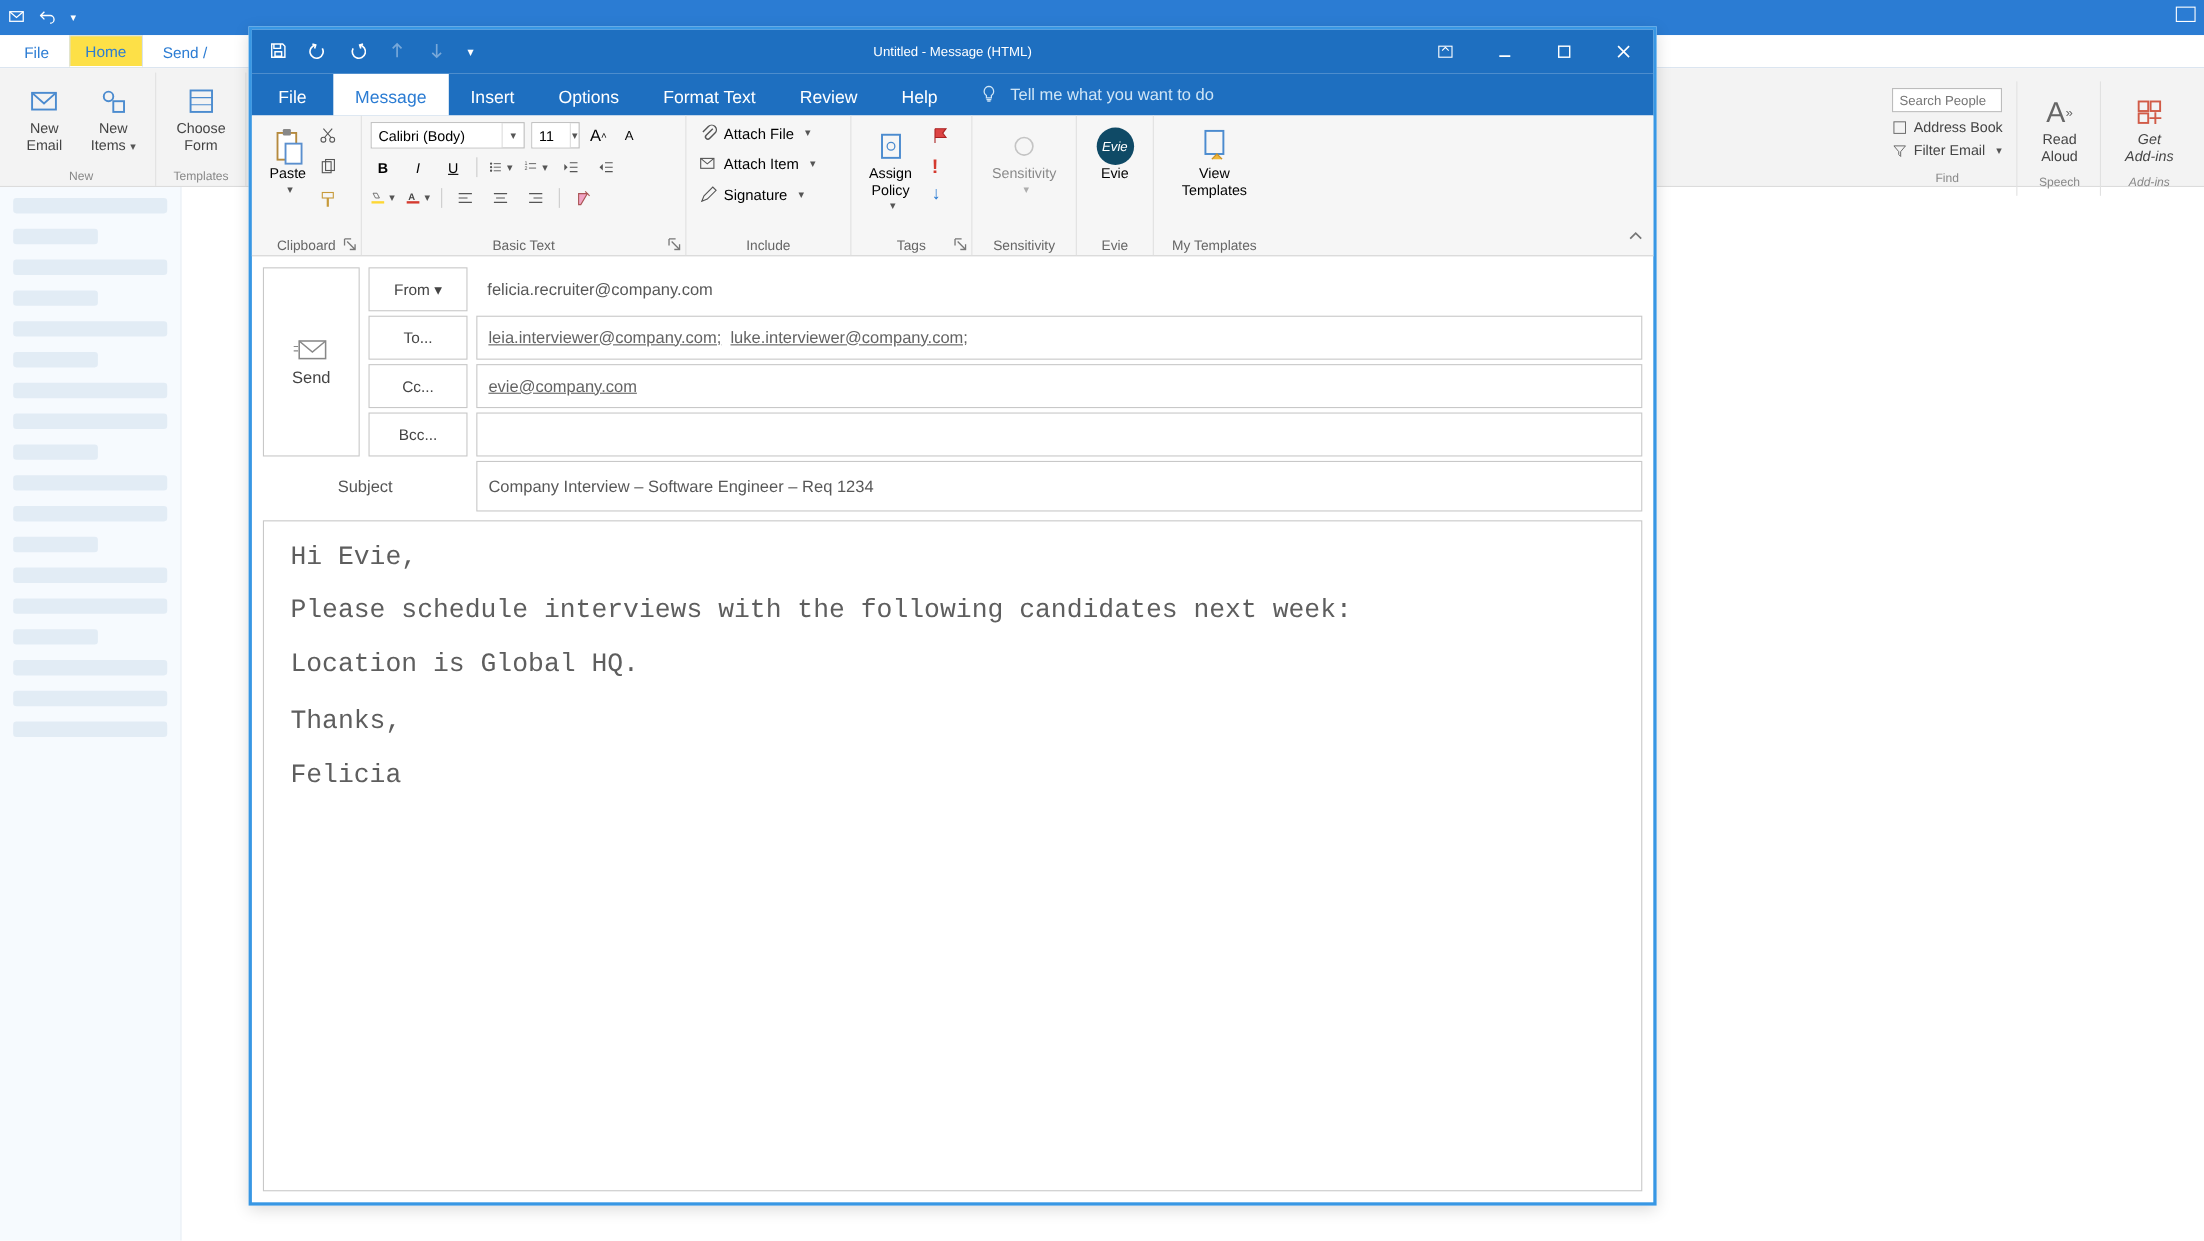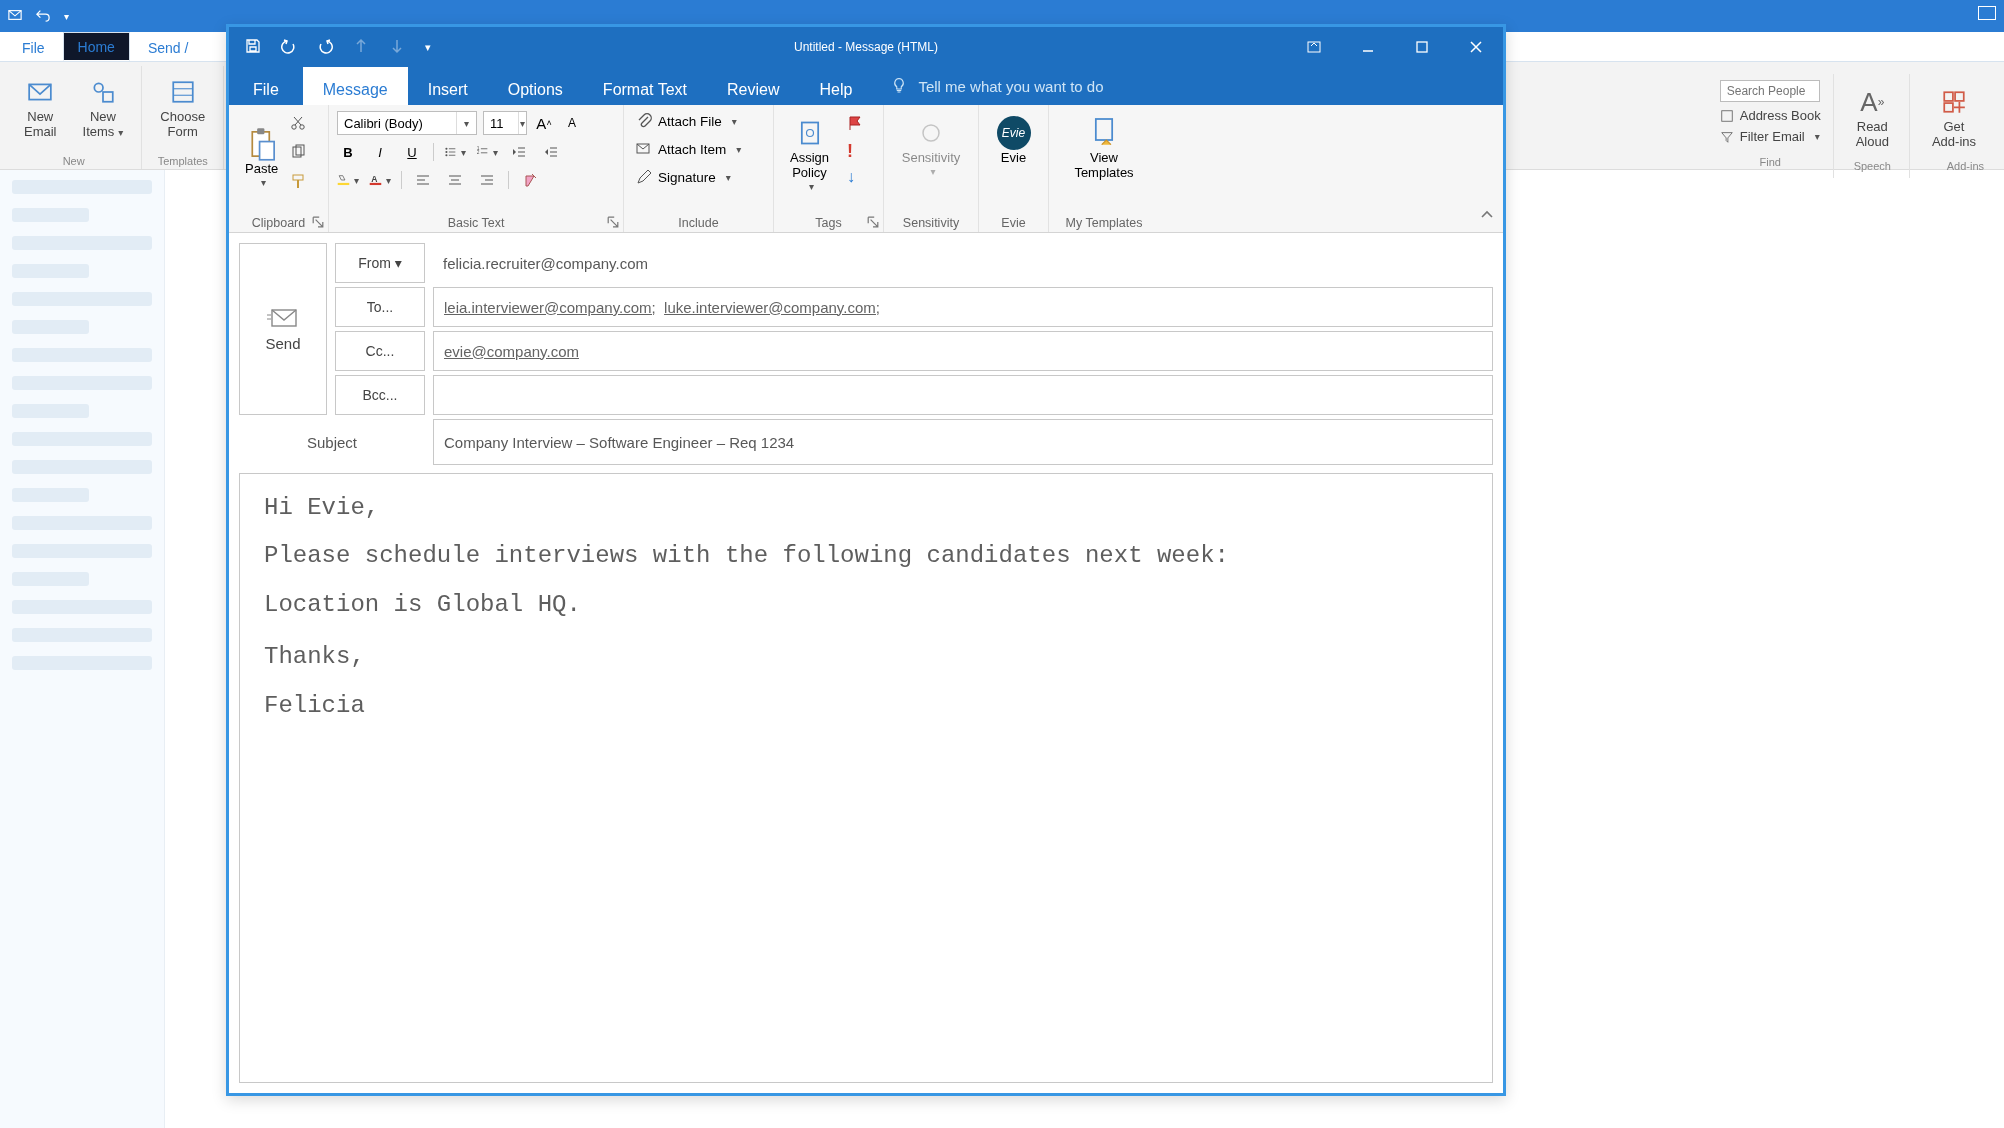--- a/index.html
+++ b/index.html
@@ -39,21 +39,21 @@
     border-bottom: 1px solid #d7e3ef;
   }
   .bg-tab {
     padding: 6px 14px 5px;
     font-size: 14px;
     color: #2b7cd3;
     background: transparent;
     cursor: pointer;
   }
   .bg-tab.active {
-    background:#0f172a;
+    background:#fde047;
     border:1px solid #d7e3ef;
     border-bottom:1px solid #fff;
     color:#2b7cd3;
   }
   .bg-ribbon {
     height: 108px;
     background: #f3f3f3;
     border-bottom: 1px solid #dcdcdc;
     display: flex;
     padding: 4px 6px 0;
@@ -344,21 +344,21 @@
       <div class="grp" style="align-self:center;font-size:11px;color:#888;margin-top:6px;">Find</div>
     </div>
     <div class="bg-rightgrp" style="align-items:center;">
       <div class="bigbtn">
         <div class="icn" style="font-size:26px;color:#666;">A<sup style="font-size:12px;">»</sup></div>
         <div class="lbl" style="white-space:pre;">Read
 Aloud</div>
       </div>
       <div class="grp" style="font-size:11px;color:#888;">Speech</div>
     </div>
-    <div class="bg-rightgrp" style="align-items:flex-end;">
+    <div class="bg-rightgrp" style="align-items:center;font-style:italic;">
       <div class="bigbtn">
         <div class="icn">
             <svg width="26" height="26" viewBox="0 0 24 24">
               <rect x="3" y="3" width="8" height="8" fill="none" stroke="#d15b47" stroke-width="1.6"></rect>
               <rect x="13" y="3" width="8" height="8" fill="none" stroke="#d15b47" stroke-width="1.6"></rect>
               <rect x="3" y="13" width="8" height="8" fill="none" stroke="#d15b47" stroke-width="1.6"></rect>
               <path d="M17 12 V22 M12 17 H22" stroke="#d15b47" stroke-width="1.6"></path>
             </svg>
           </div>
         <div class="lbl" style="white-space:pre;">Get
@@ -451,21 +451,21 @@
       <svg width="18" height="18" viewBox="0 0 24 24">
           <path d="M12 2 A6 6 0 0 1 15 13 V16 H9 V13 A6 6 0 0 1 12 2 Z M9 18 H15 M10 20 H14" fill="none" stroke="#cfe5f6" stroke-width="1.5"></path>
         </svg>
       <span>Tell me what you want to do</span>
     </div>
   </div>
 
   <div class="c-ribbon">
 
     <div class="rgrp" style="min-width:100px;">
-      <div class="row" style="align-items:flex-end;">
+      <div class="row" style="align-items:flex-start;">
         <div class="bigbtn ddot">
           <div class="icn">
               <svg width="30" height="34" viewBox="0 0 24 28">
                 <rect x="4" y="4" width="14" height="20" fill="#fff" stroke="#b58a3e" stroke-width="1.4"></rect>
                 <rect x="8" y="1" width="6" height="5" rx="1" fill="#888"></rect>
                 <rect x="10" y="12" width="12" height="15" fill="#fff" stroke="#5a8fce" stroke-width="1.4"></rect>
               </svg>
             </div>
           <div class="lbl">Paste</div>
         </div>

